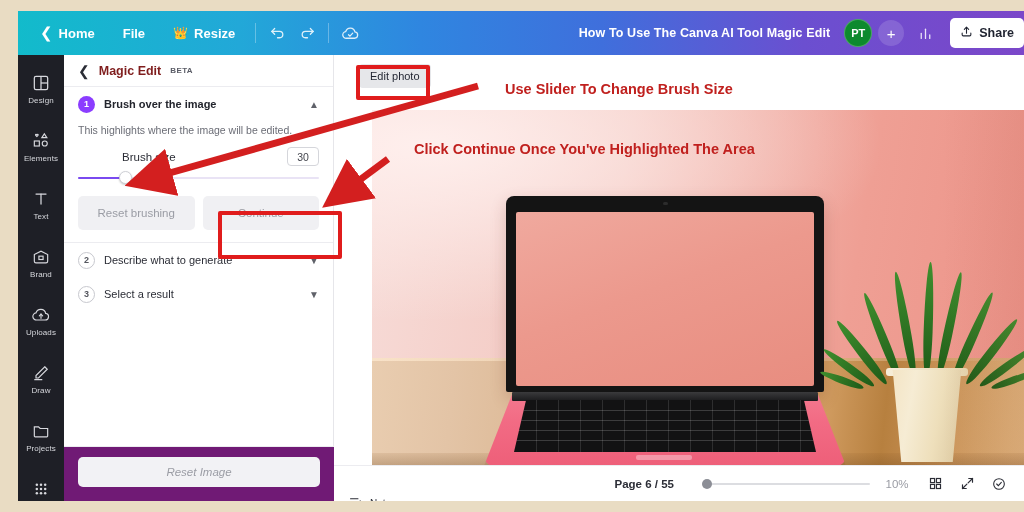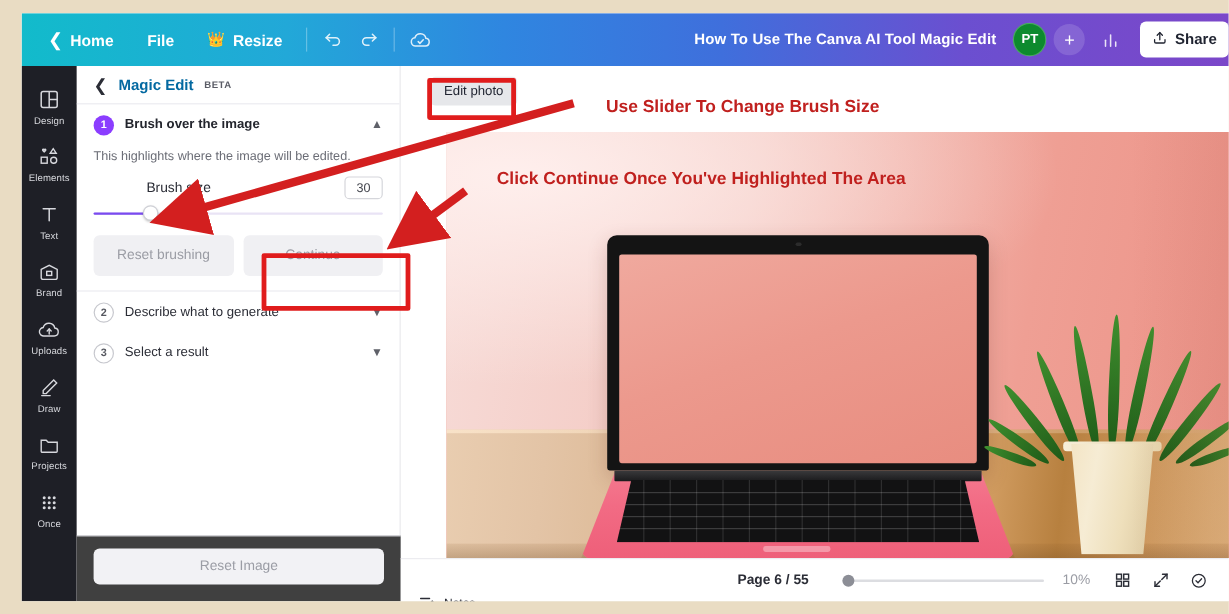--- a/index.html
+++ b/index.html
@@ -55,40 +55,40 @@
     display:flex; align-items:center; gap:6px;
     background:#fff; color:#1f2330; font-weight:bold; font-size:12.5px;
     border-radius:5px; padding:7px 10px; margin-left:4px;
   }
 
   
   .rail {
     position:absolute; left:0; top:44px; width:46px; height:446px;
     background:#1e1f26;
     display:flex; flex-direction:column; align-items:center;
-    padding-top:10px; gap:2px;
+    padding-top:10px; gap:12px;
   }
   .rail-item {
     width:46px; padding:8px 0 6px; display:flex; flex-direction:column;
     align-items:center; gap:3px; color:#d7d8dd;
   }
   .rail-label { font-size:8px; letter-spacing:.1px; }
   .rail-ico { width:20px; height:20px; display:block; }
 
   
   .panel {
     position:absolute; left:46px; top:44px; width:270px; height:446px;
     background:#fff; border-right:1px solid #e6e6ea;
   }
   .panel-head {
     height:32px; display:flex; align-items:center; gap:9px;
     padding:0 14px; border-bottom:1px solid #ececf0;
   }
   .panel-back { font-size:14px; color:#2b2d36; }
-  .panel-title { font-size:12.5px; font-weight:bold; color:#0369a1; }
+  .panel-title { font-size:12.5px; font-weight:bold; color:#7f1d1d; }
   .beta-tag { font-size:8px; font-weight:bold; color:#5a5c66; letter-spacing:.4px; }
 
   .step-row { display:flex; align-items:center; padding:0 14px; gap:9px; height:34px; }
   .step-badge {
     width:17px; height:17px; border-radius:50%; flex:0 0 17px;
     display:flex; align-items:center; justify-content:center;
     font-size:9px; font-weight:bold;
   }
   .badge-active { background:#8b3dff; color:#fff; }
   .badge-idle { background:#fff; color:#55575f; border:1px solid #c7c8ce; }
@@ -125,21 +125,21 @@
   .btn-row { display:flex; gap:8px; padding:12px 14px 0; }
   .flatbtn {
     flex:1; height:34px; border-radius:5px; background:#f0f0f3;
     display:flex; align-items:center; justify-content:center;
     font-size:11.5px; color:#9a9ca4;
   }
   .panel-divider { height:1px; background:#ececf0; margin:12px 0 0; }
 
   .reset-wrap {
     position:absolute; left:0; bottom:0; width:270px; padding:10px 14px 14px;
-    border-top:1px solid #ececf0; background:#404040;
+    border-top:1px solid #ececf0; background:#701a75;font-style:italic;
   }
   .reset-btn {
     height:30px; border-radius:5px; background:#f2f2f5;
     display:flex; align-items:center; justify-content:center;
     font-size:11.5px; color:#9b9da5;
   }
 
   
   .canvas-area {
     position:absolute; left:316px; top:44px; width:690px; height:446px;

